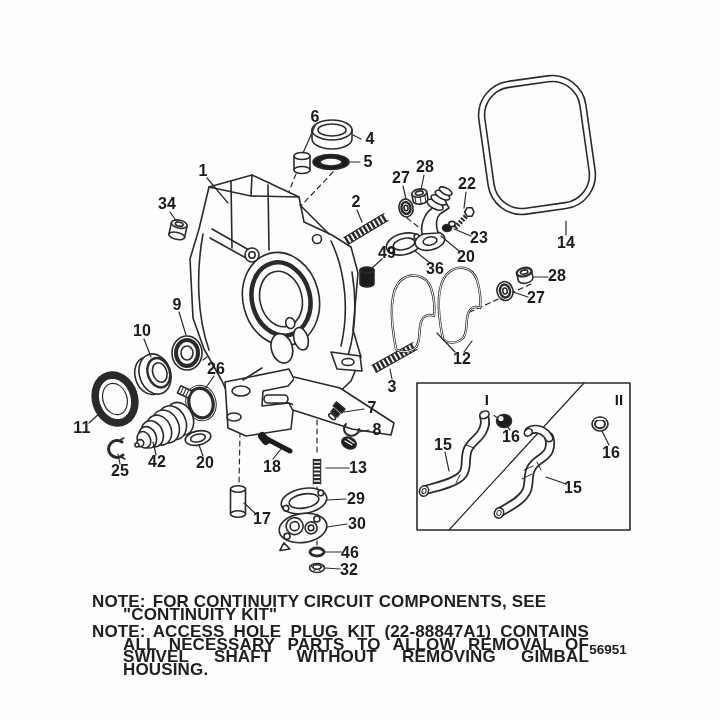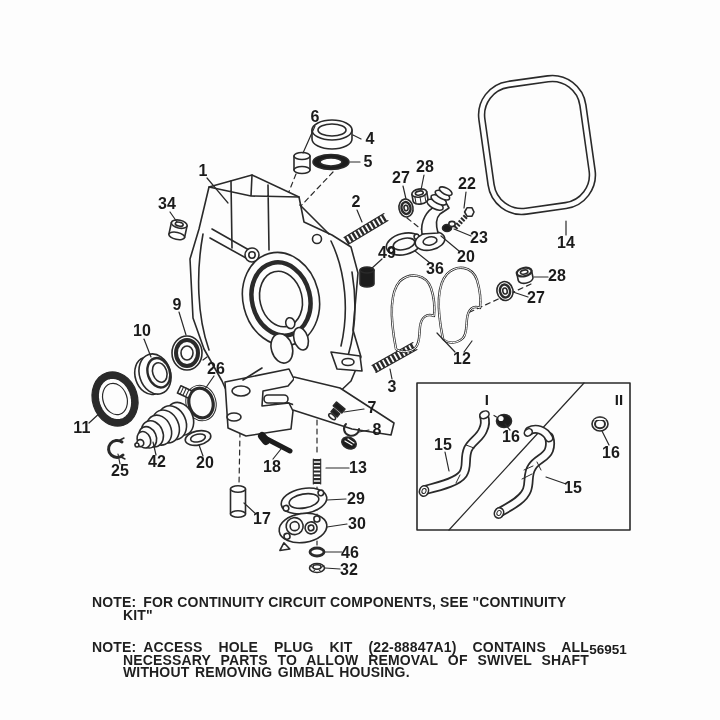--- a/index.html
+++ b/index.html
@@ -9,24 +9,24 @@
   }
   .diagram-svg{position:absolute;left:0;top:0;}
   .part-label{
     position:absolute;transform:translate(-50%,-50%);
     font-weight:bold;font-size:16px;color:#1b1b1b;letter-spacing:.2px;
     white-space:nowrap;
   }
   .section-label{font-size:15px;}
   .notes{position:absolute;left:92px;top:596px;width:497px;color:#1f1f1f;}
   .note{
-    font-weight:bold;font-size:14px;line-height:12.5px;letter-spacing:.15px;
+    font-weight:bold;font-size:17px;line-height:12.5px;letter-spacing:.15px;
     padding-left:31px;text-indent:-31px;
   }
-  .note.justified{text-align:justify;word-spacing:1.5px;margin-top:20px;}
+  .note.justified{text-align:justify;word-spacing:1.5px;margin-top:5px;}
   .note-prefix{margin-right:7px;}
   .figure-number{
     position:absolute;left:577px;top:642px;width:62px;text-align:center;
     font-weight:bold;font-size:13.5px;color:#1b1b1b;
   }
 </style>
 </head>
 <body>
 
 <div class="stage">

